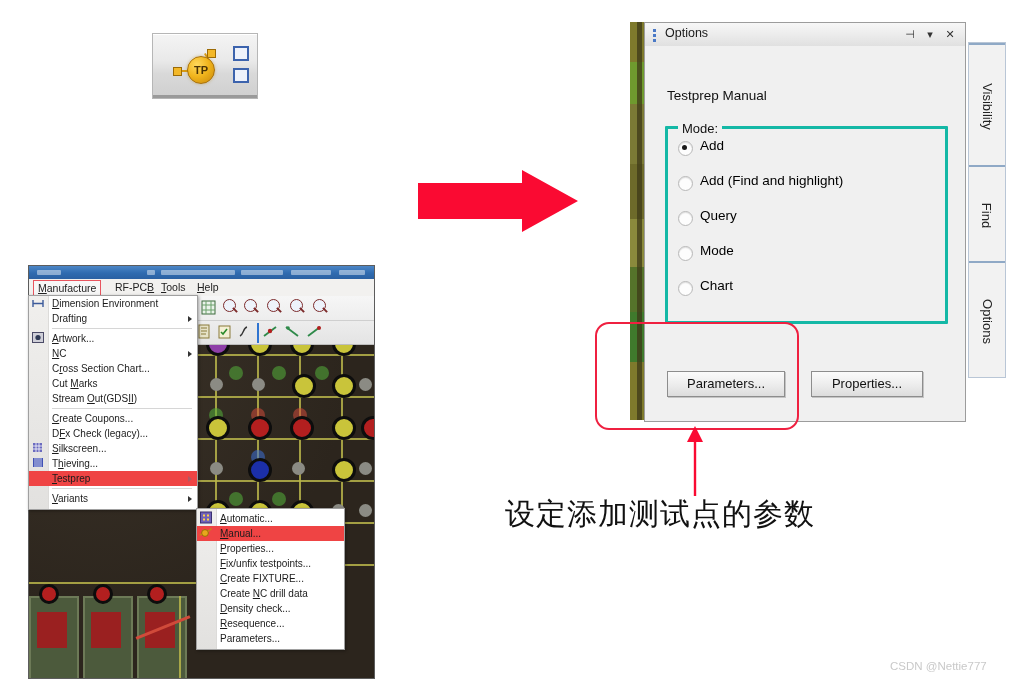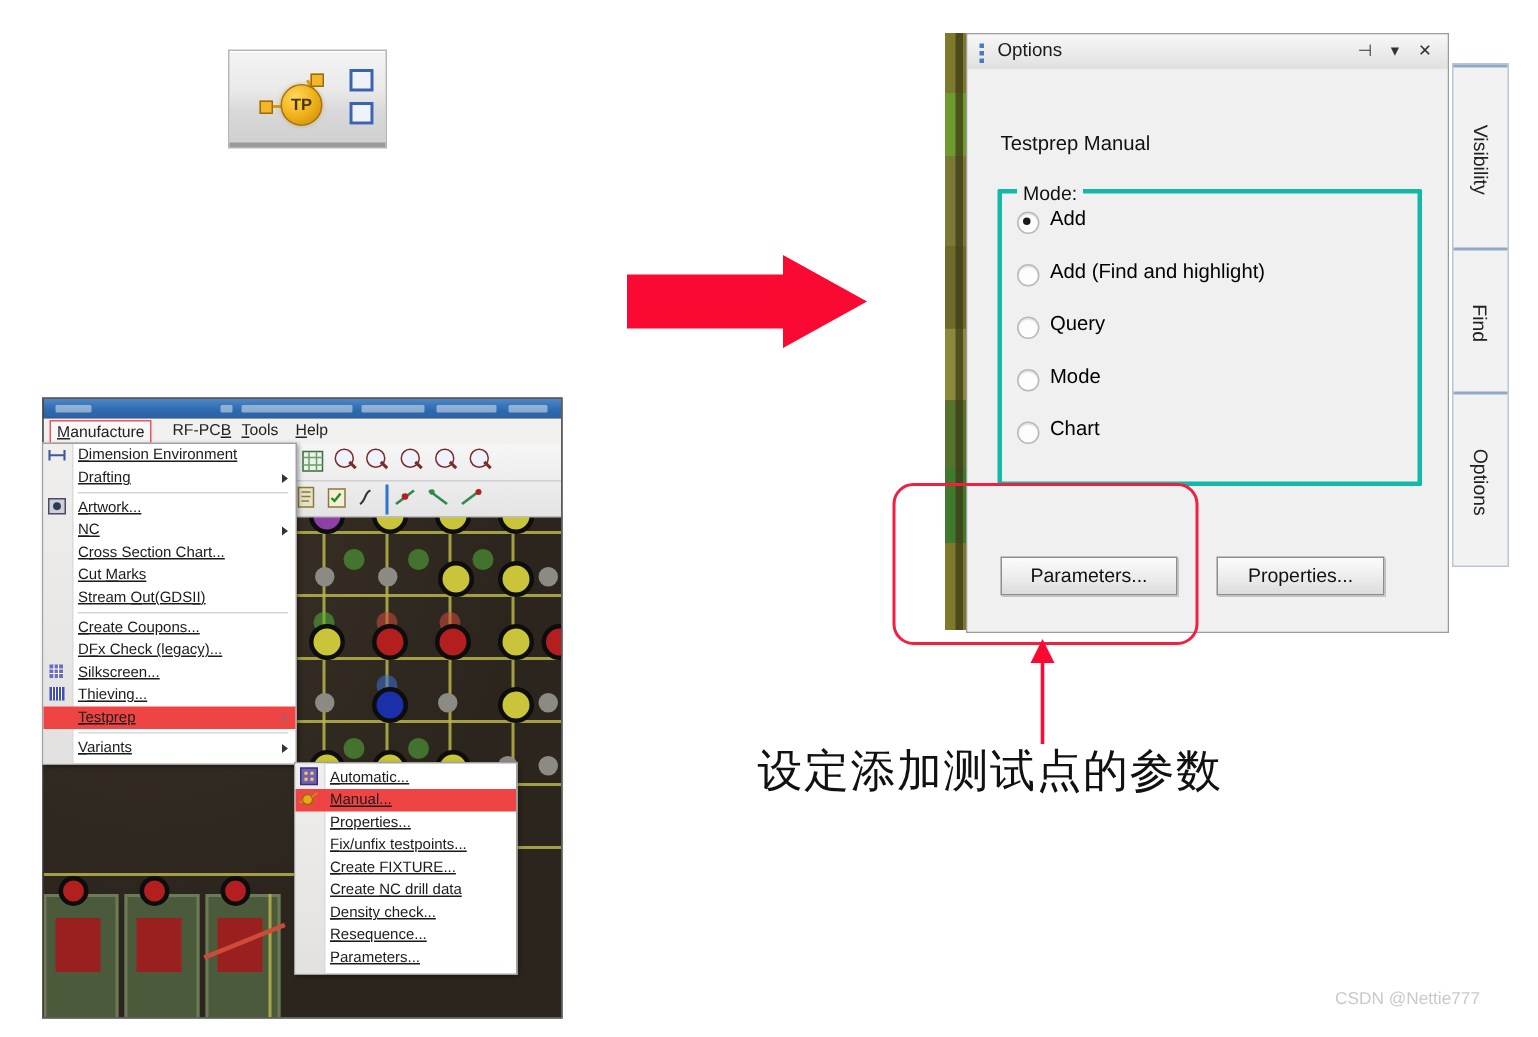--- a/index.html
+++ b/index.html
@@ -52,21 +52,21 @@
   .tbicon{position:absolute;width:15px;height:15px;}
   .mag{position:absolute;width:11px;height:11px;border:1.6px solid #7c2a2a;border-radius:50%;background:#eef3fb;}
   .maghandle{position:absolute;width:6px;height:2px;background:#7c2a2a;transform:rotate(45deg);}
 
   
   #menu-panel{left:28px;top:295px;width:168px;background:#ffffff;border:1px solid #a0a0a0;
     box-shadow:1px 1px 3px rgba(0,0,0,.35);}
   #menu-gutter{position:absolute;left:0;top:0;width:19px;height:100%;
     background:linear-gradient(180deg,#f0efed,#e2e1df);border-right:1px solid #dcdbd9;}
   .mi{position:relative;height:15px;line-height:15px;padding-left:23px;font-size:10px;color:#1b1b1b;
-    white-space:nowrap;font-family:"Liberation Sans",sans-serif;z-index:2;text-decoration:underline;}
+    white-space:nowrap;font-family:"Liberation Sans",sans-serif;z-index:2;}
   .mi.sel{background:#ef4444;}
   .sep{height:1px;background:#d6d6d6;margin:2px 5px 2px 23px;position:relative;z-index:2;}
   .arrow-r{position:absolute;right:5px;top:5px;width:0;height:0;
     border-left:4px solid #333;border-top:3px solid transparent;border-bottom:3px solid transparent;}
   .gicon{position:absolute;left:2px;width:14px;height:13px;z-index:3;}
 
   
   #submenu{left:196px;top:508px;width:147px;background:#ffffff;border:1px solid #a0a0a0;
     box-shadow:1px 1px 3px rgba(0,0,0,.35);}
   #submenu-gutter{position:absolute;left:0;top:0;width:19px;height:100%;

